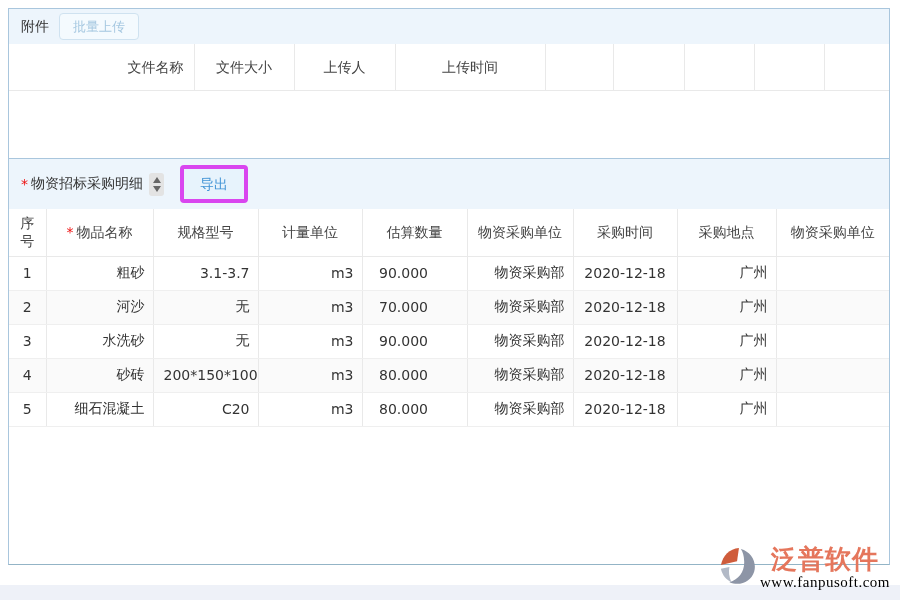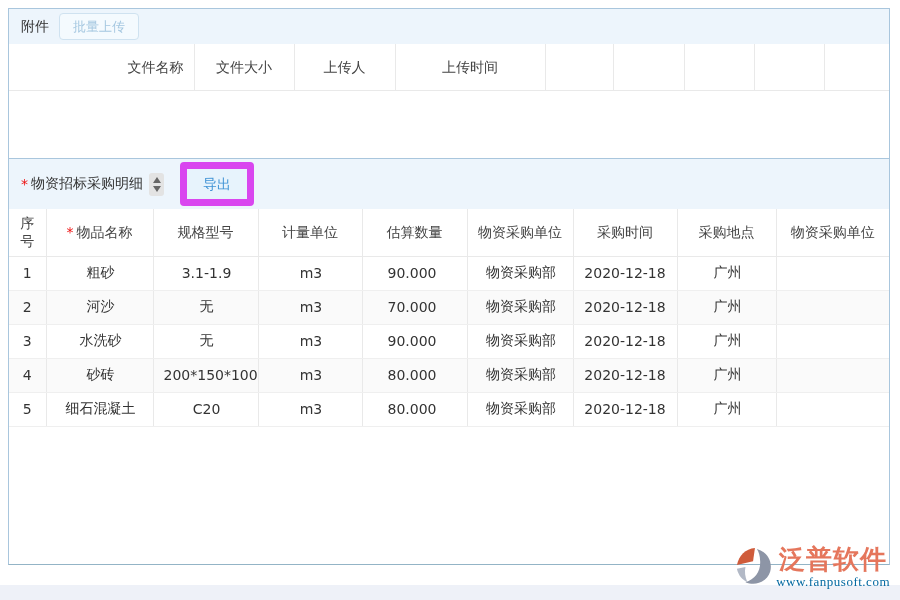--- a/index.html
+++ b/index.html
@@ -22,21 +22,21 @@
   #detail-panel .panel-titlebar{height:50px;}
   .btn{
     display:inline-block;border-radius:4px;cursor:pointer;
     font-size:13px;line-height:1;box-sizing:border-box;text-align:right;
   }
   .btn-muted{
     background:#f4fafe;border:1px solid #cfe2f0;color:#a5c7e0;
     padding:6px 13px;
   }
   .btn-primary{
-    background:#e7f3fc;border:7px solid #d946ef;color:#4093d5;
+    background:#e7f3fc;border:4px solid #d946ef;color:#4093d5;
     padding:8px 16px;font-size:14px;
   }
   .required{color:#ee1111;margin-right:3px;}
   .spinner{
     width:15px;height:23px;background:#e3e3e3;border-radius:3px;
     display:flex;flex-direction:column;align-items:center;justify-content:center;
     gap:3px;cursor:pointer;
   }
   .tri-up{width:0;height:0;border-left:4px solid transparent;border-right:4px solid transparent;border-bottom:6px solid #666;}
   .tri-down{width:0;height:0;border-left:4px solid transparent;border-right:4px solid transparent;border-top:6px solid #666;}
@@ -50,32 +50,32 @@
     height:47px;text-align:center;vertical-align:middle;color:#444;
     border-bottom:1px solid #e9e9e9;line-height:1.3;padding:0 10px;
   }
   #attachment-table thead th{height:46px;}
   #attachment-table thead th.col-filename{text-align:right;padding-left:16px;}
   tbody td{
     height:34px;vertical-align:middle;padding:0 8px;color:#333;
     border-bottom:1px solid #efefef;
   }
   tbody tr:nth-child(even) td{background:#fafafa;}
-  .al{text-align:center;padding-left:10px;}
+  .al{text-align:right;padding-left:10px;}
   .ac{text-align:center;}
-  .ar{text-align:right;padding-right:30px;}
+  .ar{text-align:center;padding-right:30px;}
   #watermark{
     position:absolute;right:10px;top:546px;display:flex;align-items:flex-start;
     gap:2px;z-index:5;background:transparent;
   }
   #watermark .brand-text{
     color:#e5765c;font-size:26px;line-height:1;letter-spacing:1px;font-weight:bold;
   }
   #watermark .brand-url{
-    color:#0369a1;font-size:13px;font-family:"Liberation Serif","DejaVu Serif",serif;
+    color:#000000;font-size:15px;font-family:"Liberation Serif","DejaVu Serif",serif;
     margin-top:2px;letter-spacing:0.5px;
   }
   #bottom-bar{
     position:absolute;left:0;top:585px;width:900px;height:15px;background:#eef1f8;
   }
 </style>
 </head>
 <body>
 
 <div class="panel" id="attachment-panel">
@@ -148,21 +148,21 @@
         <th>物资采购单位</th>
         <th>采购时间</th>
         <th>采购地点</th>
         <th>物资采购单位</th>
       </tr>
     </thead>
     <tbody>
       <tr>
         <td class="ac">1</td>
         <td class="al">粗砂</td>
-        <td class="al">3.1-1.9</td>
+        <td class="al">3.1-3.7</td>
         <td class="al">m3</td>
         <td class="ar">90.000</td>
         <td class="al">物资采购部</td>
         <td class="ac">2020-12-18</td>
         <td class="al">广州</td>
         <td></td>
       </tr>
       <tr>
         <td class="ac">2</td>
         <td class="al">河沙</td>

